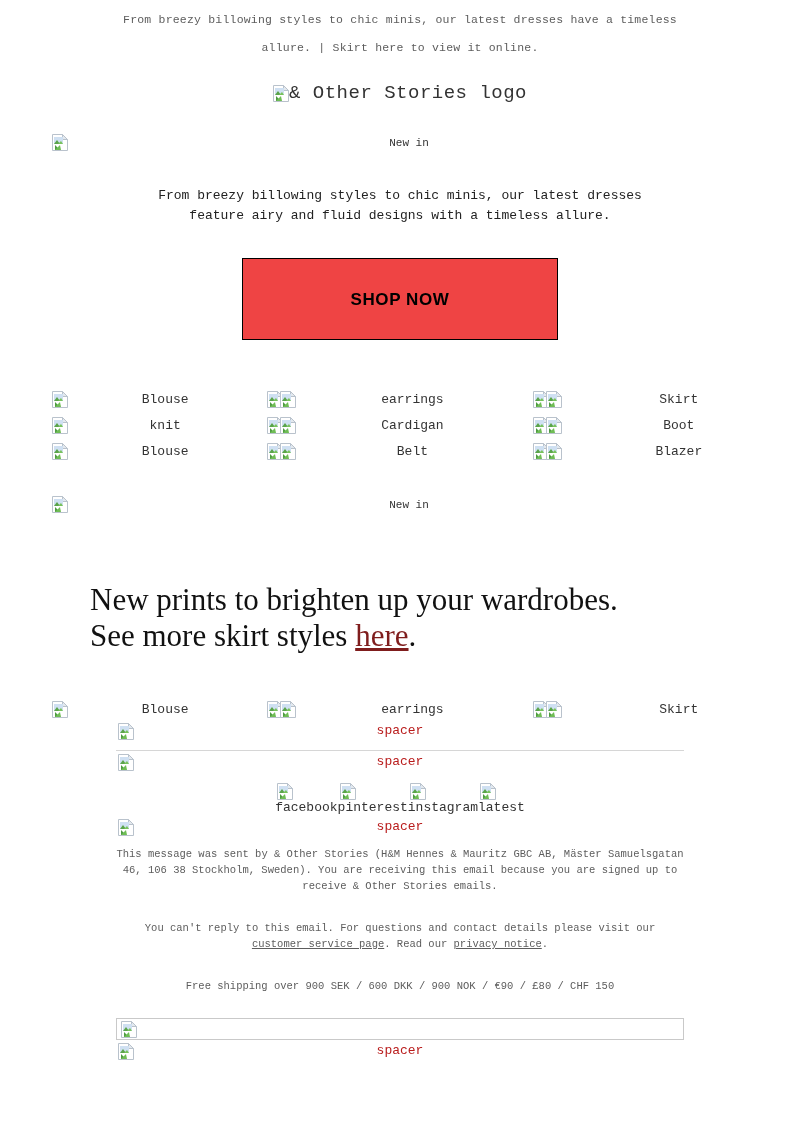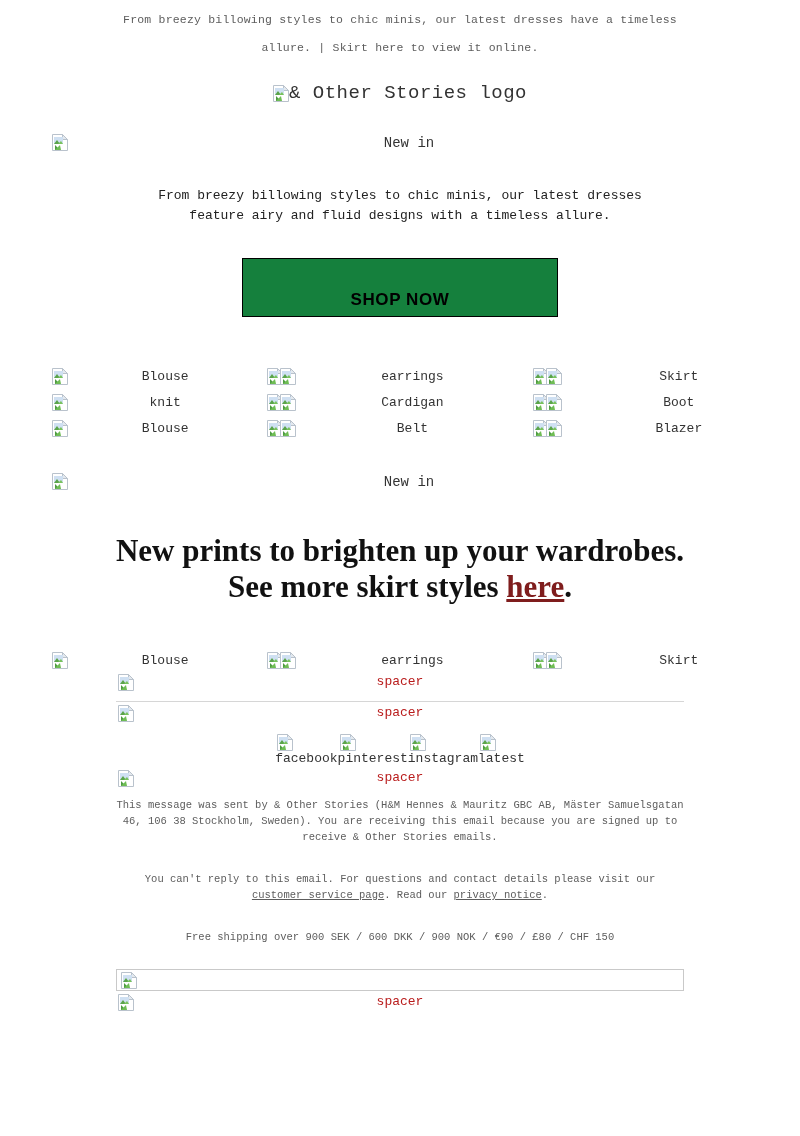--- a/index.html
+++ b/index.html
@@ -66,21 +66,21 @@
     height: 30px;
     margin-top: 26px;
   }
   .newin-row .left-icon {
     position: absolute;
     left: 52px;
     top: 4px;
   }
   .newin-row .newin-label {
     text-align: center;
-    font-size: 14px;
+    font-size: 11px;
     color: #333333;
     line-height: 26px;
     padding-left: 18px;
   }
 
   
   .hero-title {
     font-family: "Liberation Serif", "DejaVu Serif", serif;
     font-size: 34px;
     font-weight: 400;
@@ -98,32 +98,32 @@
     width: 530px;
   }
 
   .cta-wrap {
     text-align: center;
     margin-top: 32px;
   }
   .cta-button {
     display: inline-block;
     width: 316px;
-    height: 59px;
+    height: 82px;
     line-height: 82px;
     border: 1px solid #000000;
     box-sizing: border-box;
     font-family: "Liberation Sans", sans-serif;
     font-weight: bold;
     font-size: 17px;
     letter-spacing: 0.6px;
     color: #000000;
     text-align: center;
     text-decoration: none;
-    background: #15803d;
+    background: #ef4444;
   }
 
   
   .product-grid {
     margin-top: 46px;
     width: 800px;
   }
   .product-grid table {
     border-collapse: collapse;
     width: 800px;
@@ -153,24 +153,24 @@
   }
   .col-a { width: 233px; padding-left: 52px !important; box-sizing: border-box; }
   .col-b { width: 233px; padding-left: 1px !important; box-sizing: border-box; }
   .col-c { width: 234px; padding-left: 0px !important; box-sizing: border-box; }
 
   
   .editorial {
     font-family: "Liberation Serif", "DejaVu Serif", serif;
     font-size: 31px;
     line-height: 36px;
-    font-weight: 700;
-    text-align: center;
+    font-weight: 400;
+    text-align: left;
     color: #111111;
-    margin: 34px auto 0 auto;
+    margin: 60px auto 0 auto;
     width: 620px;
   }
   .editorial a {
     color: #7f1d1d;
     text-decoration: underline;
   }
 
   
   .spacer-row {
     position: relative;

